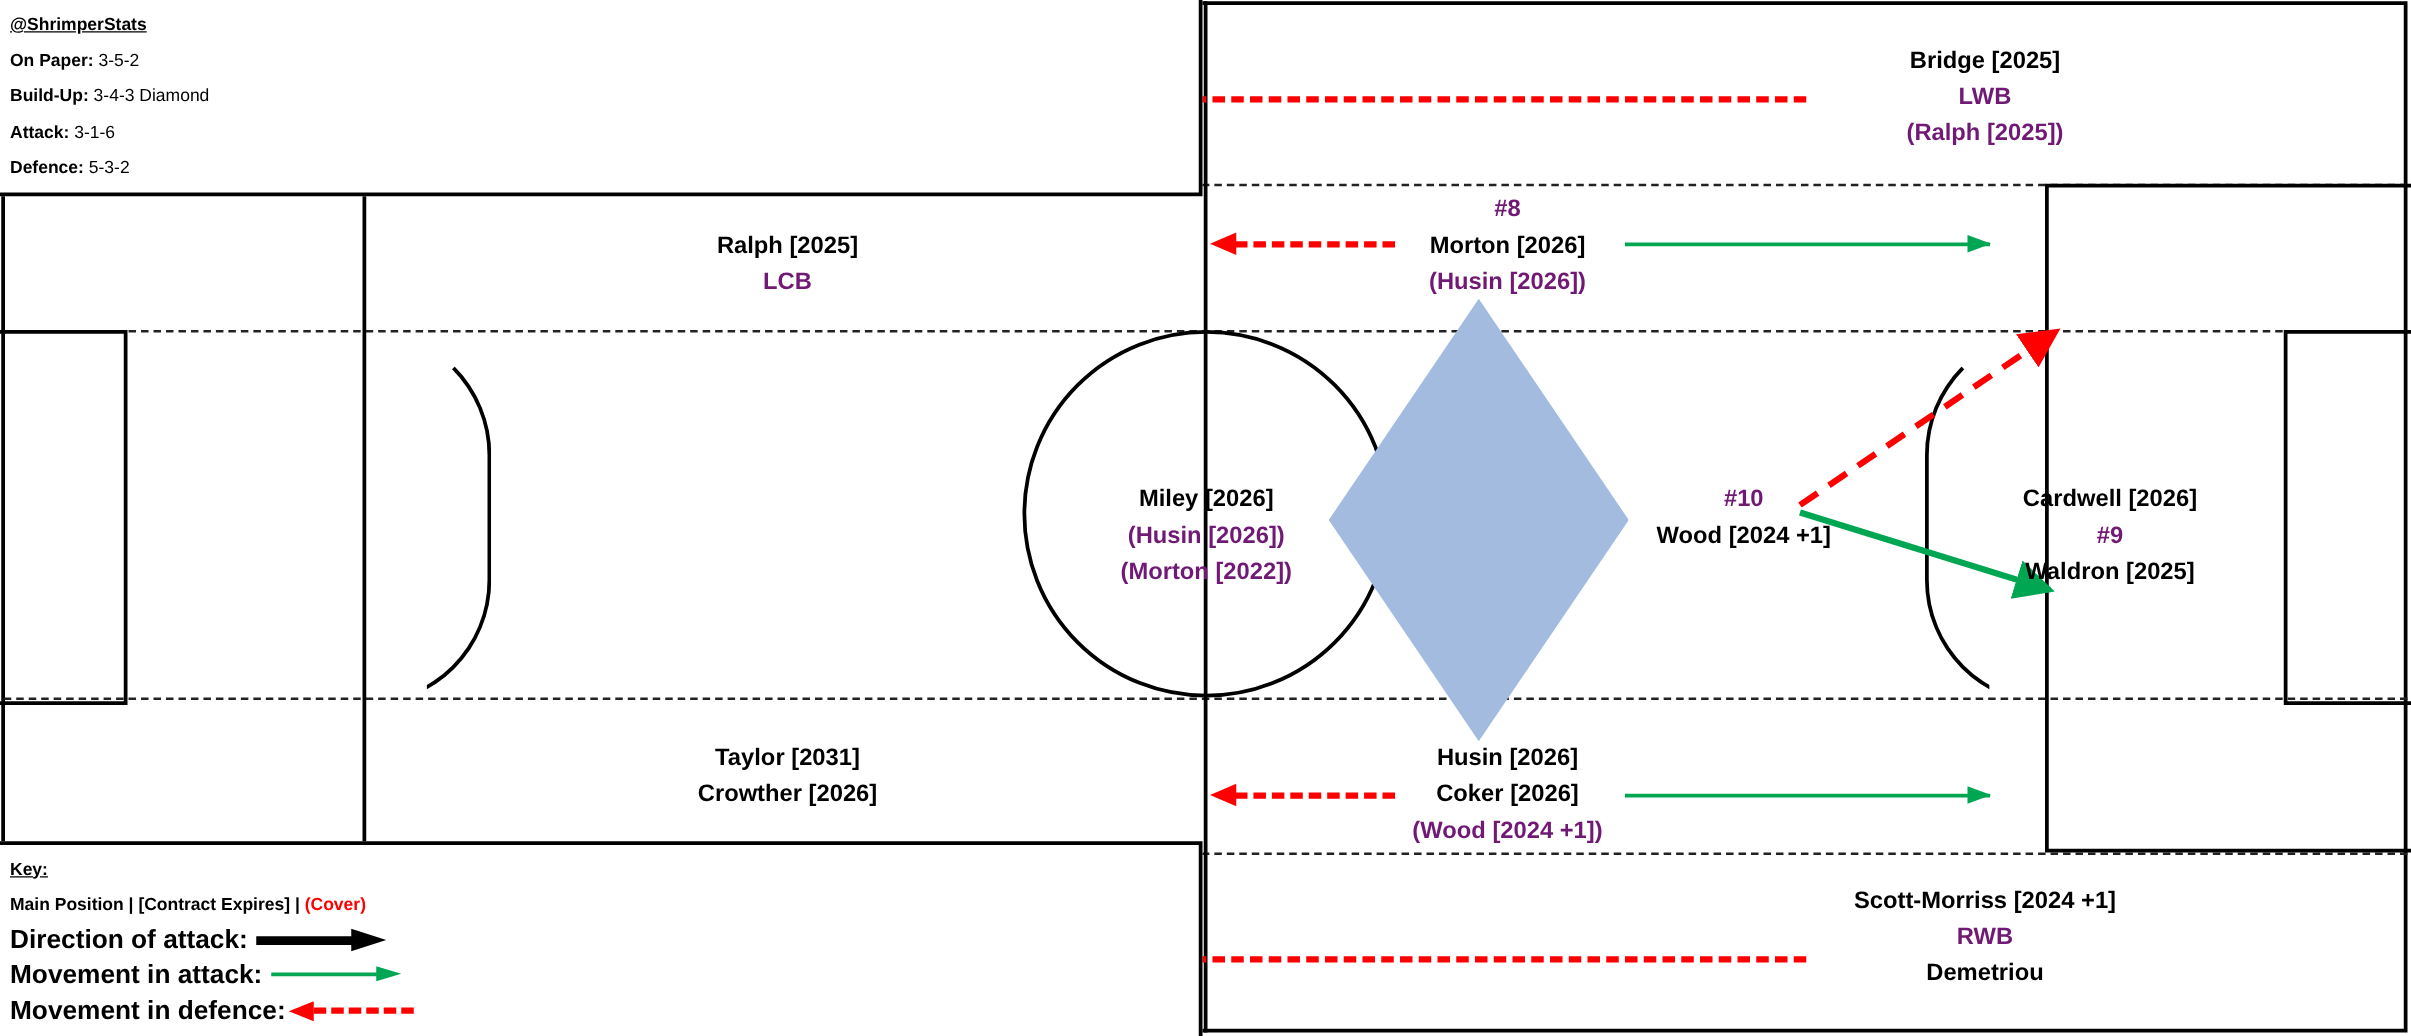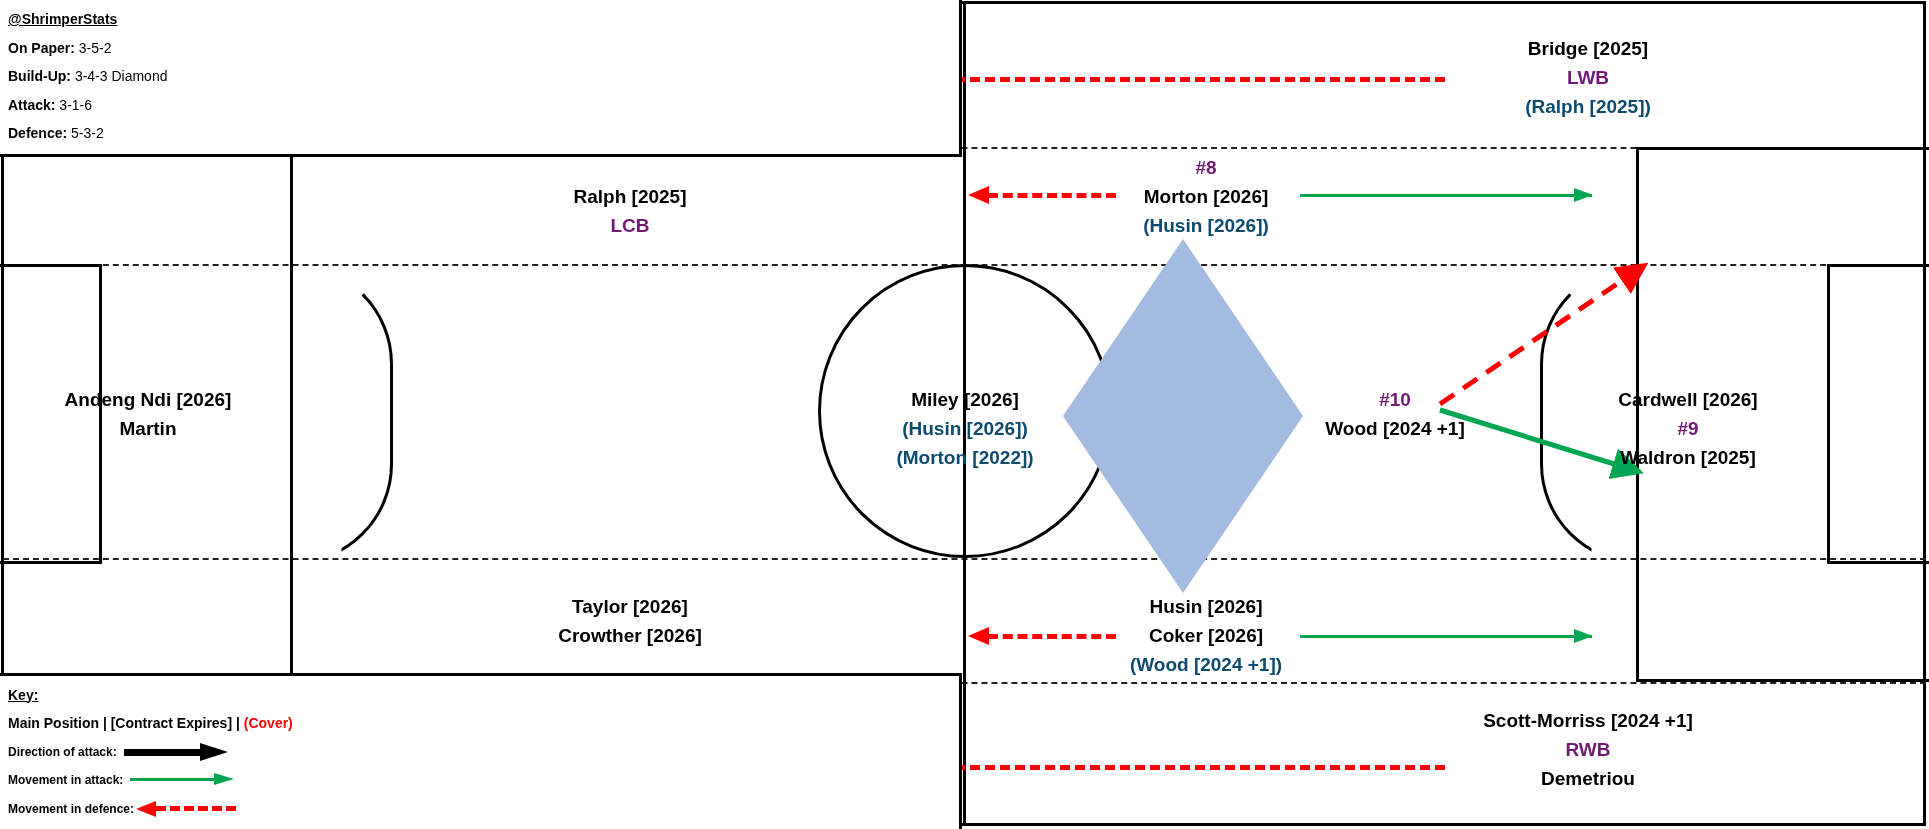--- a/index.html
+++ b/index.html
@@ -113,21 +113,21 @@
     font-weight: bold;
     text-decoration: underline;
   }
   .key-red { color: #ff0000; font-weight: bold; }
   .key-row {
     display: flex;
     align-items: center;
     height: 28.5px;
     white-space: nowrap;
   }
-  .key-row .lbl { font-weight: bold; font-size: 12px; color: #000; }
+  .key-row .lbl { font-weight: bold; font-size: 21px; color: #000; }
   
   .sw { display: inline-block; position: relative; margin-left: 7px; }
   .sw-black { width: 105px; height: 18px; }
   .sw-black .bar {
     position: absolute; left: 0; top: 6px; width: 78px; height: 7px; background: #000;
   }
   .sw-black .head {
     position: absolute; left: 76px; top: 0px;
     width: 0; height: 0;
     border-top: 9px solid transparent;
@@ -164,21 +164,21 @@
     white-space: nowrap;
     transform: translateX(-50%);
   }
   .cluster .ln {
     font-size: 19px;
     font-weight: bold;
     line-height: 29px;
     color: #000000;
   }
   .cluster .ln.green { color: #701a75; }
-  .cluster .ln.red   { color: #0c4a6e; }
+  .cluster .ln.red   { color: #701a75; }
   
   .h-arrow { position: absolute; height: 0; }
   .h-arrow .shaft-green {
     position: absolute; left: 0; top: -1.5px; height: 0; width: 100%;
     border-top: 3px solid #00a651;
   }
   .h-arrow .head-green-r {
     position: absolute; right: -1px; top: -7px;
     width: 0; height: 0;
     border-top: 7px solid transparent;
@@ -260,33 +260,29 @@
         <path d="M0,0 L6.4,3.2 L0,6.4 z" fill="#00a651"></path>
       </marker>
       <marker id="rh" markerWidth="7" markerHeight="7" refX="5.6" refY="3.2" orient="auto" markerUnits="strokeWidth">
         <path d="M0,0 L6.4,3.2 L0,6.4 z" fill="#ff0000"></path>
       </marker>
     </defs>
     <line x1="0" y1="144" x2="205" y2="5" stroke="#ff0000" stroke-width="5" stroke-dasharray="17,11" marker-end="url(#rh)"></line>
     <line x1="0" y1="150" x2="200" y2="212" stroke="#00a651" stroke-width="5" marker-end="url(#gh)"></line>
   </svg>
 
-  <div class="cluster" style="left:148px; top:385px;">
-    <div class="ln">Andeng Ndi [2026]</div>
-    <div class="ln">Martin</div>
-  </div>
 
   <div class="cluster" style="left:630px; top:182px;">
     <div class="ln">Ralph [2025]</div>
     <div class="ln green">LCB</div>
   </div>
 
 
   <div class="cluster" style="left:630px; top:592px;">
-    <div class="ln">Taylor [2026]</div>
+    <div class="ln">Taylor [2031]</div>
     <div class="ln">Crowther [2026]</div>
   </div>
 
   <div class="cluster" style="left:1588px; top:34px;">
     <div class="ln">Bridge [2025]</div>
     <div class="ln green">LWB</div>
     <div class="ln red">(Ralph [2025])</div>
   </div>
 
   <div class="cluster" style="left:1588px; top:706px;">

